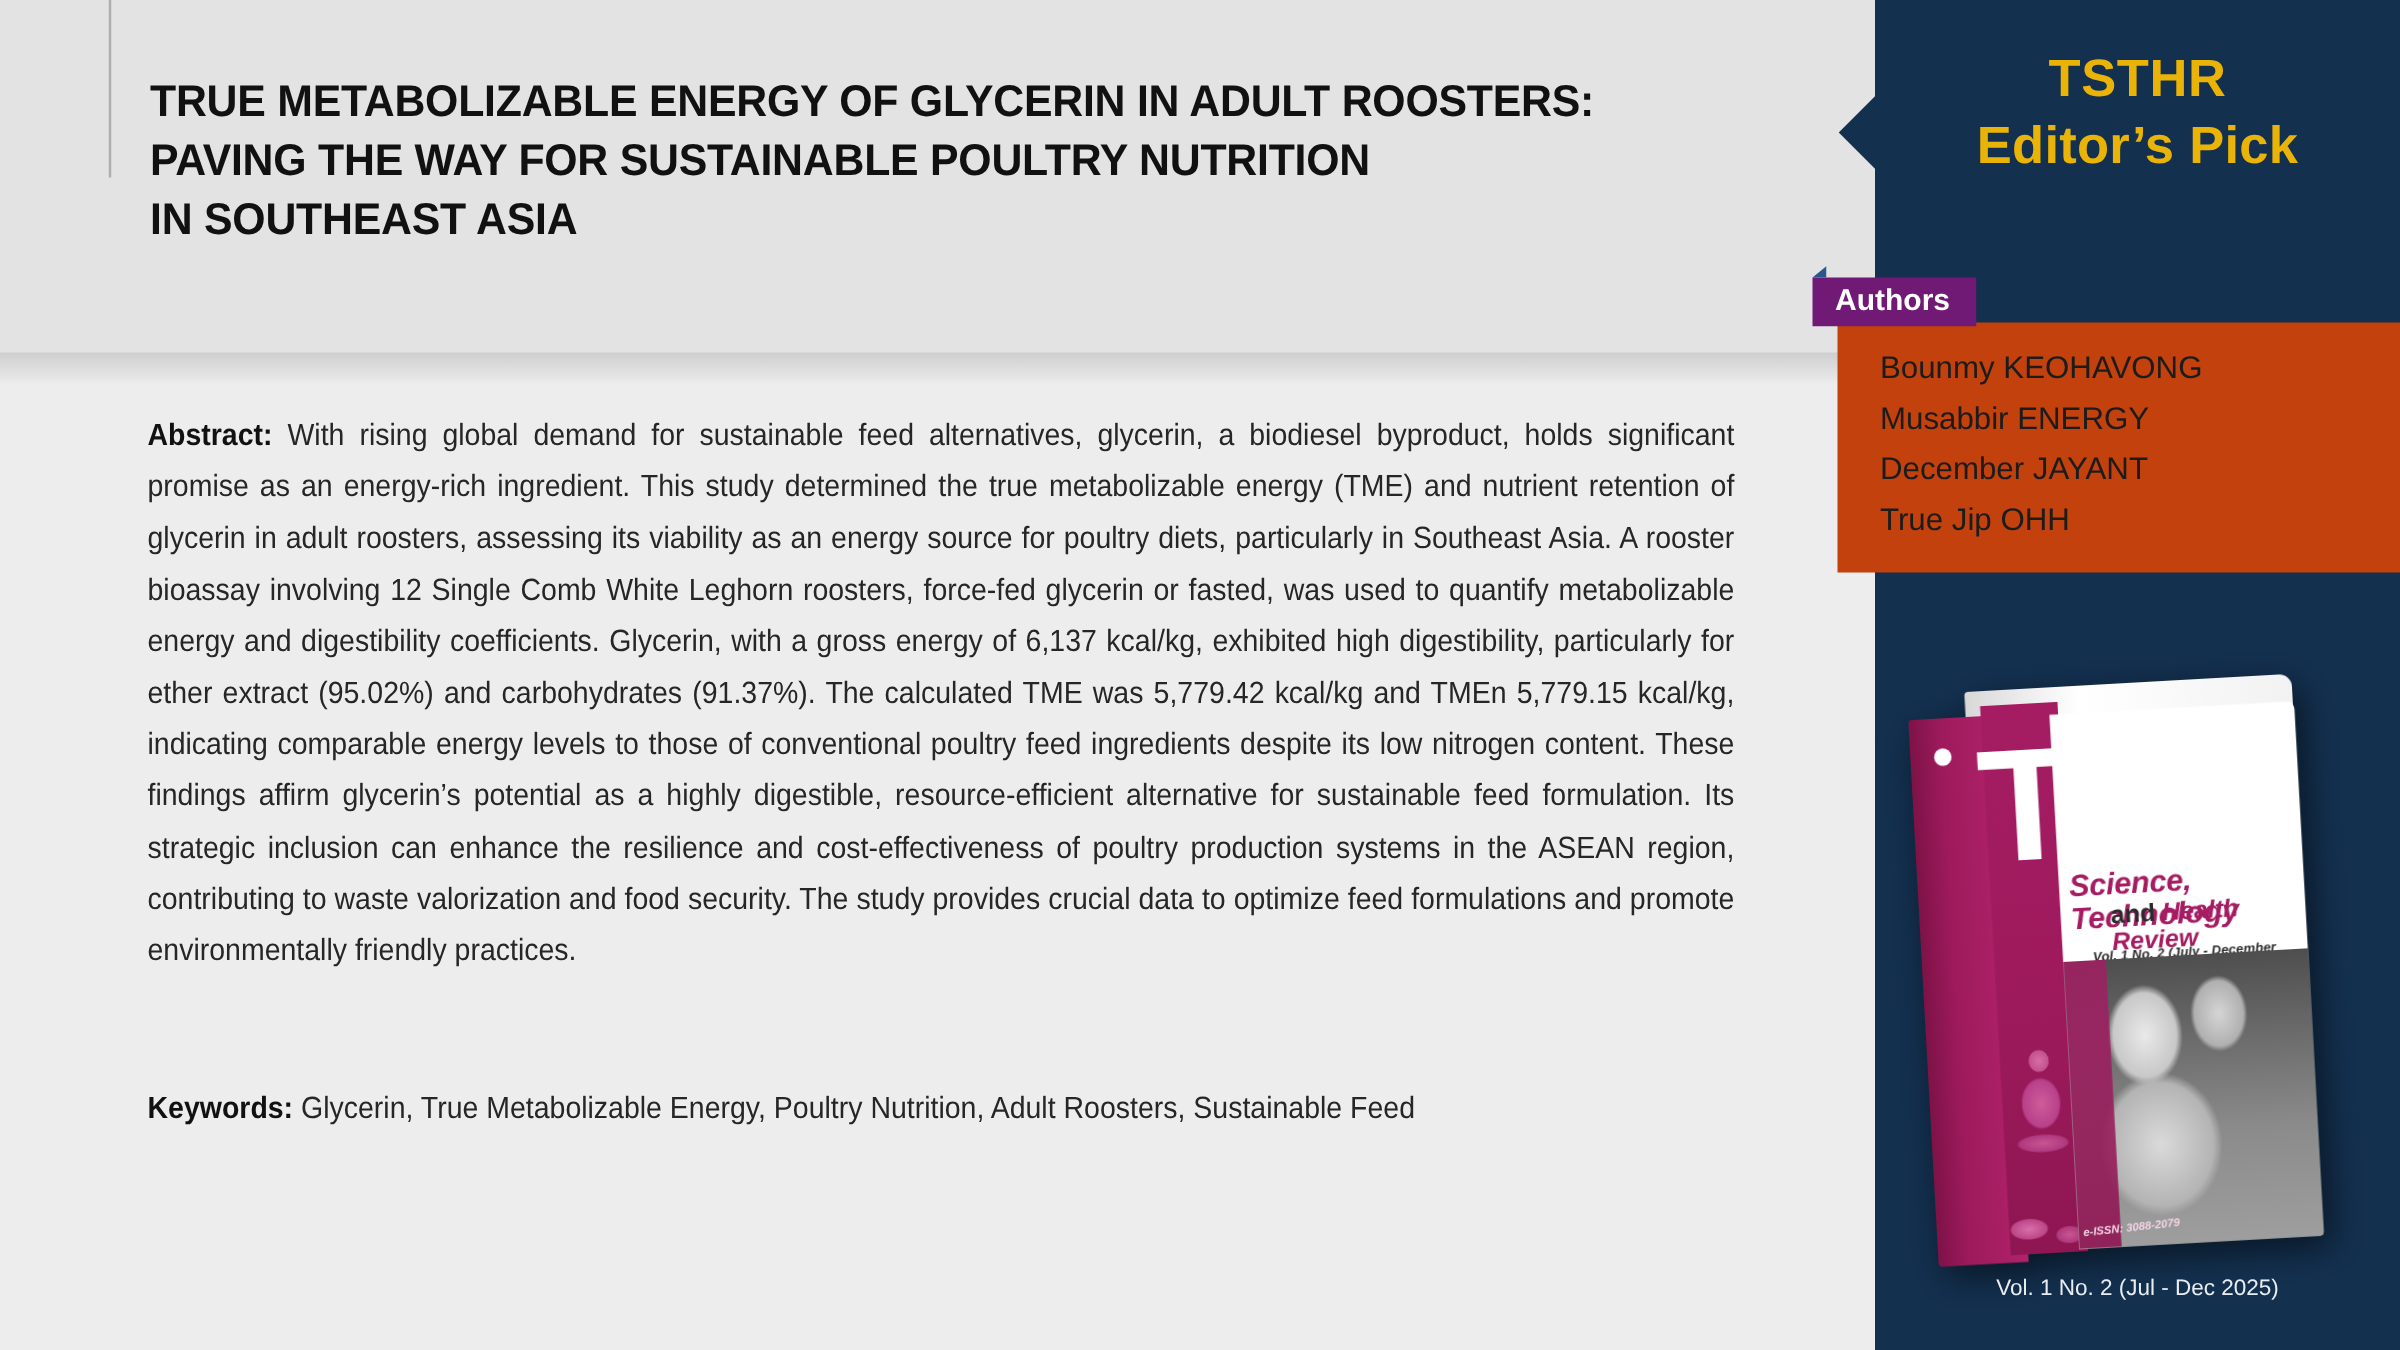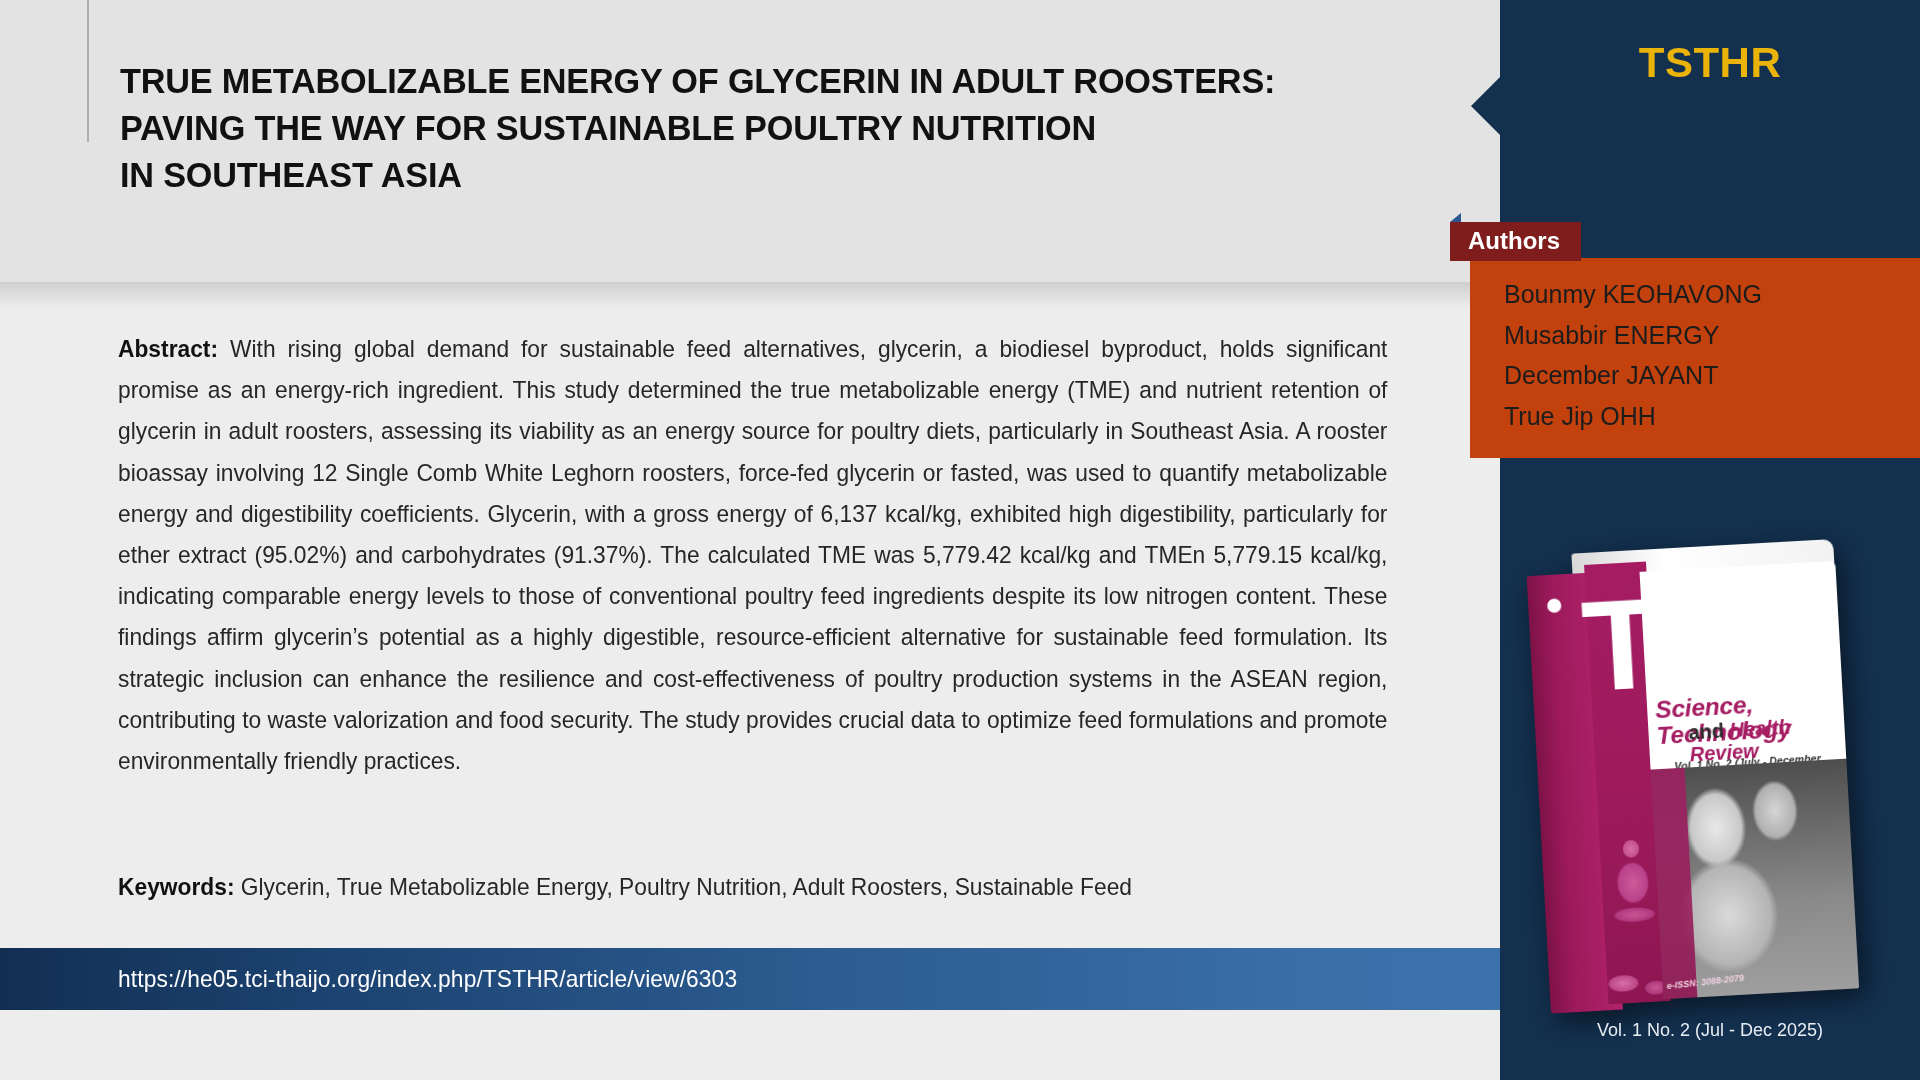--- a/index.html
+++ b/index.html
@@ -100,21 +100,21 @@
   #brand-line1{
     font-size:42px; font-weight:bold; line-height:53px; letter-spacing:0.5px;
   }
   #brand-line2{
     font-size:42px; font-weight:bold; line-height:53px; letter-spacing:0.2px;
   }
 
   
   #authors-tab{
     position:absolute; left:-50px; top:222px;
-    background:#7f1d1d;
+    background:#701a75;
     color:#FFFFFF;
     font-size:24px; font-weight:bold;
     padding:5px 21px 6px 18px;
     z-index:3;
     text-align:center;
   }
   #authors-tab:before{
     content:""; position:absolute; left:0; top:-9px;
     width:0;height:0;
     border-left:11px solid transparent;
@@ -252,32 +252,30 @@
   </div>
 
   <div id="abstract-block">
     <p class="body-par"><span class="lead">Abstract:</span><span> With rising global demand for sustainable feed alternatives, glycerin, a biodiesel byproduct, holds significant promise as an energy-rich ingredient. This study determined the true metabolizable energy (TME) and nutrient retention of glycerin in adult roosters, assessing its viability as an energy source for poultry diets, particularly in Southeast Asia. A rooster bioassay involving 12 Single Comb White Leghorn roosters, force-fed glycerin or fasted, was used to quantify metabolizable energy and digestibility coefficients. Glycerin, with a gross energy of 6,137 kcal/kg, exhibited high digestibility, particularly for ether extract (95.02%) and carbohydrates (91.37%). The calculated TME was 5,779.42 kcal/kg and TMEn 5,779.15 kcal/kg, indicating comparable energy levels to those of conventional poultry feed ingredients despite its low nitrogen content. These findings affirm glycerin’s potential as a highly digestible, resource-efficient alternative for sustainable feed formulation. Its strategic inclusion can enhance the resilience and cost-effectiveness of poultry production systems in the ASEAN region, contributing to waste valorization and food security. The study provides crucial data to optimize feed formulations and promote environmentally friendly practices.</span></p>
   </div>
 
   <div id="keywords-block">
     <span class="lead">Keywords:</span><span> Glycerin, True Metabolizable Energy, Poultry Nutrition, Adult Roosters, Sustainable Feed</span>
   </div>
 
-  <div id="url-bar">
-    <span id="url-text">https://he05.tci-thaijo.org/index.php/TSTHR/article/view/6303</span>
-  </div>
 
 </div>
 
 <div id="right-panel">
 
   <div id="panel-notch"></div>
 
   <div id="brand-block">
     <div id="brand-line1">TSTHR</div>
+    <div id="brand-line2">Editor’s Pick</div>
   </div>
 
   <div id="authors-tab">Authors</div>
 
   <div id="authors-panel">
     <div id="authors-list">
       <span class="author-name">Bounmy KEOHAVONG</span>
       <span class="author-name">Musabbir ENERGY</span>
       <span class="author-name">December JAYANT</span>
       <span class="author-name">True Jip OHH</span>

